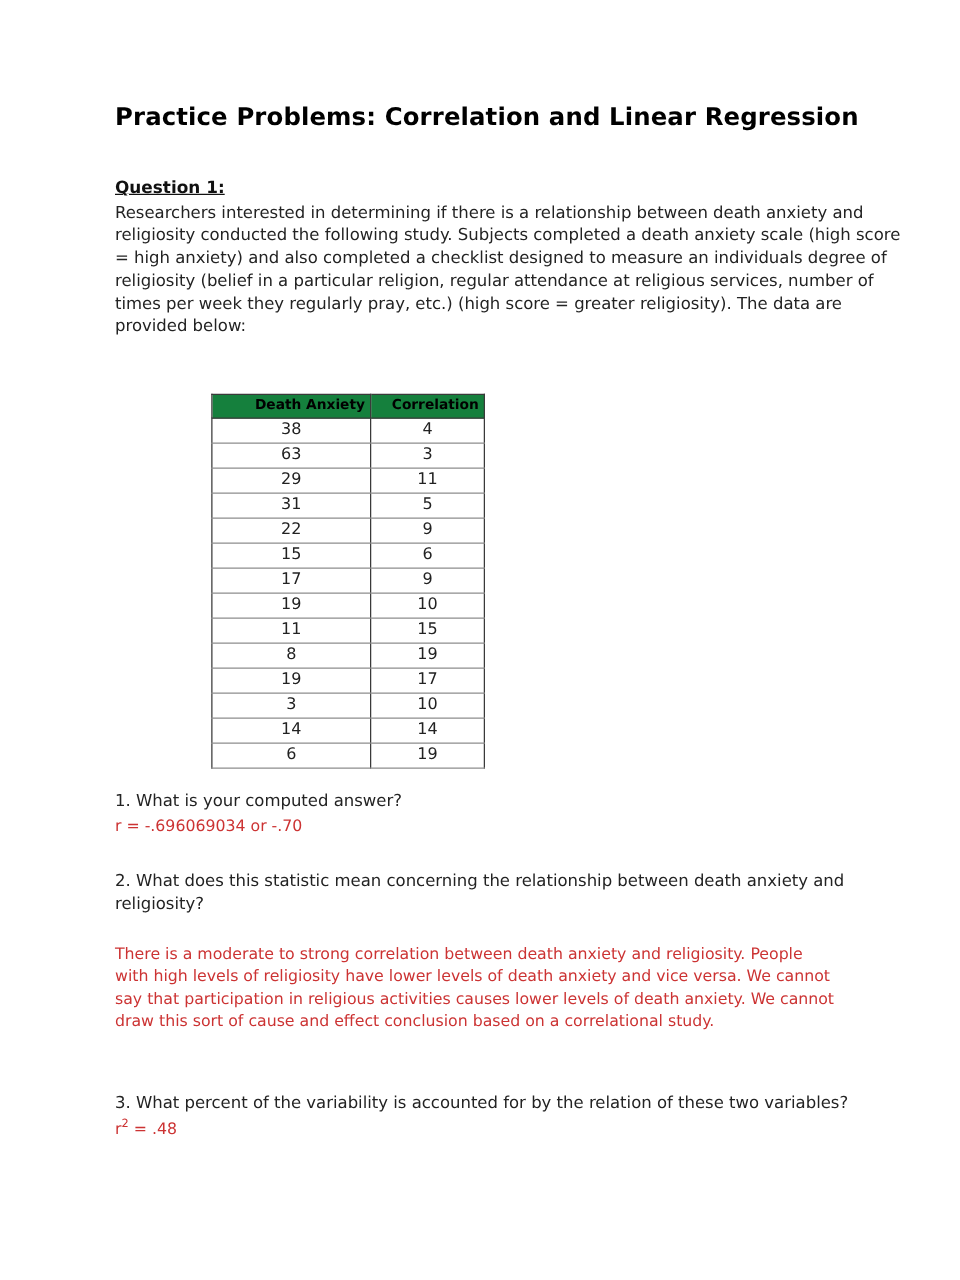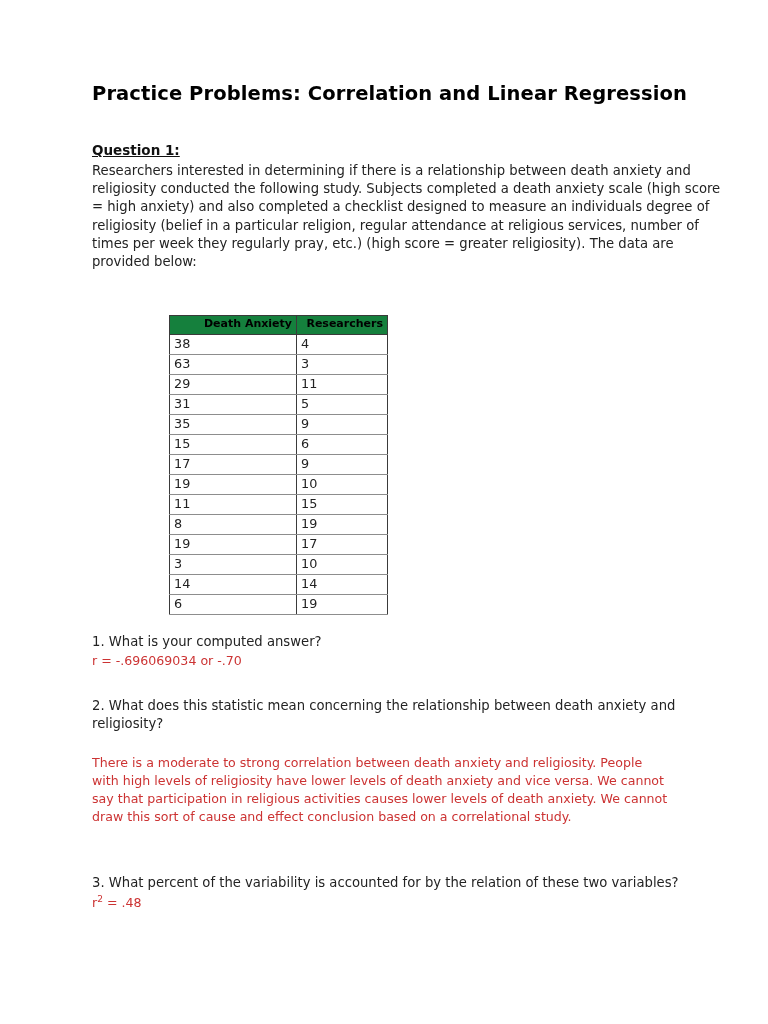--- a/index.html
+++ b/index.html
@@ -81,21 +81,21 @@
     color: #000000;
     text-align: right;
     padding: 2px 4px 3px 4px;
     border: 1.3px solid #3a3a3a;
     background: #15803d;
     line-height: 1.15;
   }
   table.data-table td {
     font-size: 12.8px;
     color: #222222;
-    text-align: left;
+    text-align: center;
     padding: 1px 4px 2px 4px;
     border: 1px solid #8d8d8d;
     border-left-color: #3a3a3a;
     border-right-color: #3a3a3a;
     background: #ffffff;
     line-height: 1.25;
     height: 15px;
   }
   table.data-table col.c-anxiety { width: 127px; }
   table.data-table col.c-relig   { width: 91px;  }
@@ -147,42 +147,42 @@
 
     <div class="table-wrap">
       <table class="data-table">
         <colgroup>
           <col class="c-anxiety">
           <col class="c-relig">
         </colgroup>
         <thead>
           <tr>
             <th>Death Anxiety</th>
-            <th>Researchers</th>
+            <th>Correlation</th>
           </tr>
         </thead>
         <tbody>
           <tr>
             <td>38</td>
             <td>4</td>
           </tr>
           <tr>
             <td>63</td>
             <td>3</td>
           </tr>
           <tr>
             <td>29</td>
             <td>11</td>
           </tr>
           <tr>
             <td>31</td>
             <td>5</td>
           </tr>
           <tr>
-            <td>35</td>
+            <td>22</td>
             <td>9</td>
           </tr>
           <tr>
             <td>15</td>
             <td>6</td>
           </tr>
           <tr>
             <td>17</td>
             <td>9</td>
           </tr>

